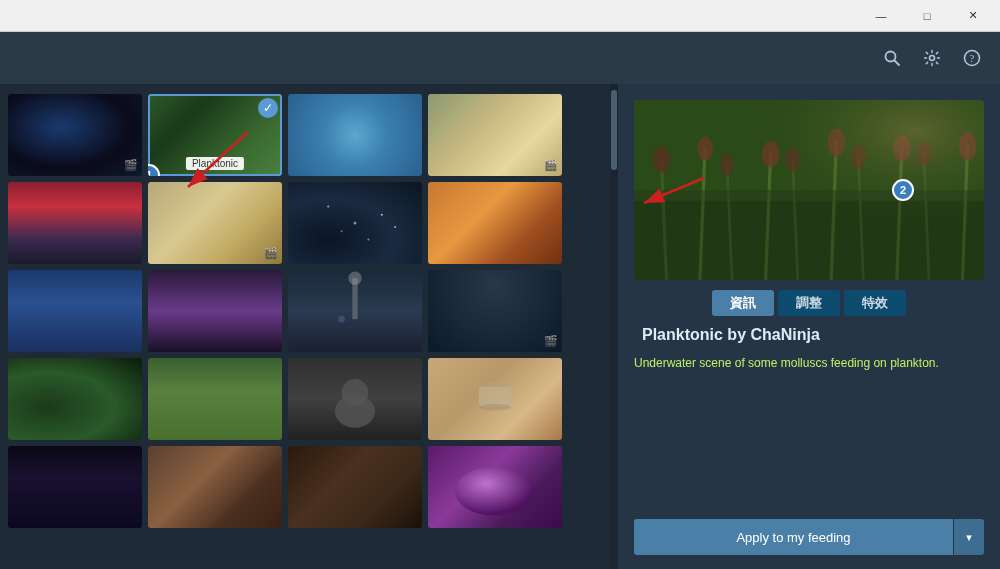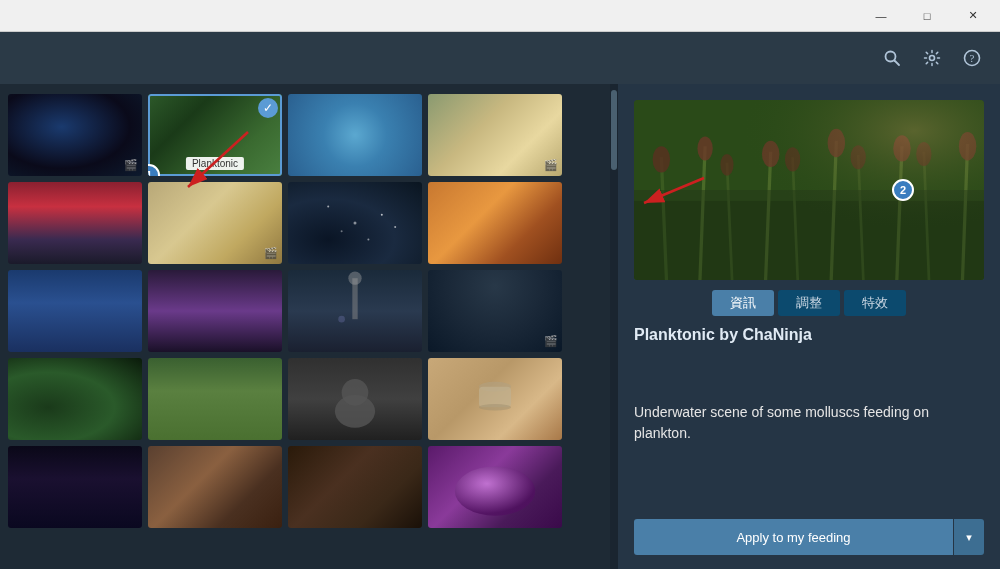--- a/index.html
+++ b/index.html
@@ -181,39 +181,40 @@
       gap: 4px;
       justify-content: center;
     }
     .tab-btn {
       padding: 4px 18px;
       border-radius: 3px;
       font-size: 13px;
       cursor: pointer;
       border: none;
       color: #ccd8e4;
+      font-weight: bold;
     }
     .tab-btn.active {
       background: #4a7fa8;
       color: white;
     }
     .tab-btn:not(.active) {
       background: #0c4a6e;
     }
 
     .preview-title {
       font-size: 16px;
       font-weight: 600;
       color: #e0eaf4;
+      margin-left: 8px;
     }
     .preview-desc {
-      font-size: 14px;
-      color: #e5e5e5;
+      font-size: 12px;
+      color: #bef264;
       line-height: 1.5;
-      margin-top: 48px;
     }
 
     .preview-spacer { flex: 1; }
 
     
     .apply-row {
       display: flex;
       gap: 1px;
       align-items: center;
     }

